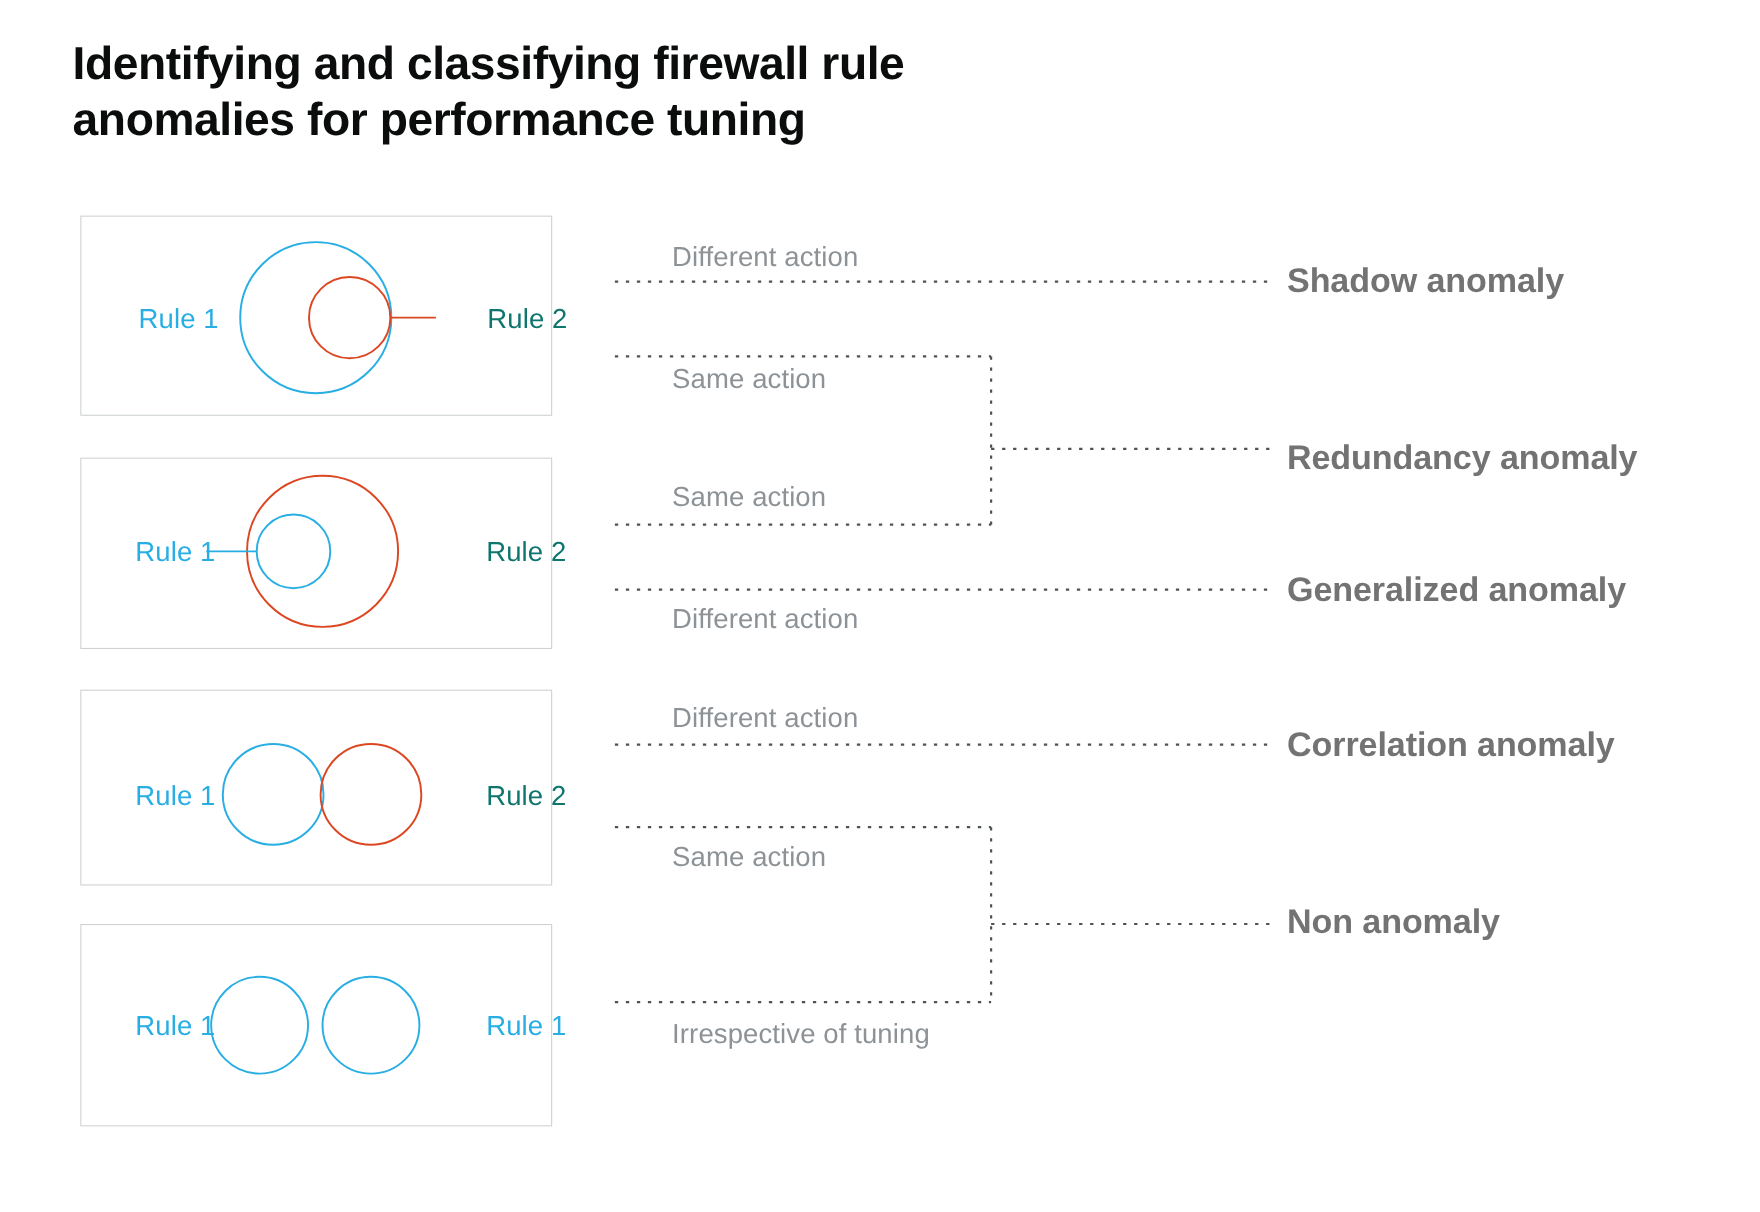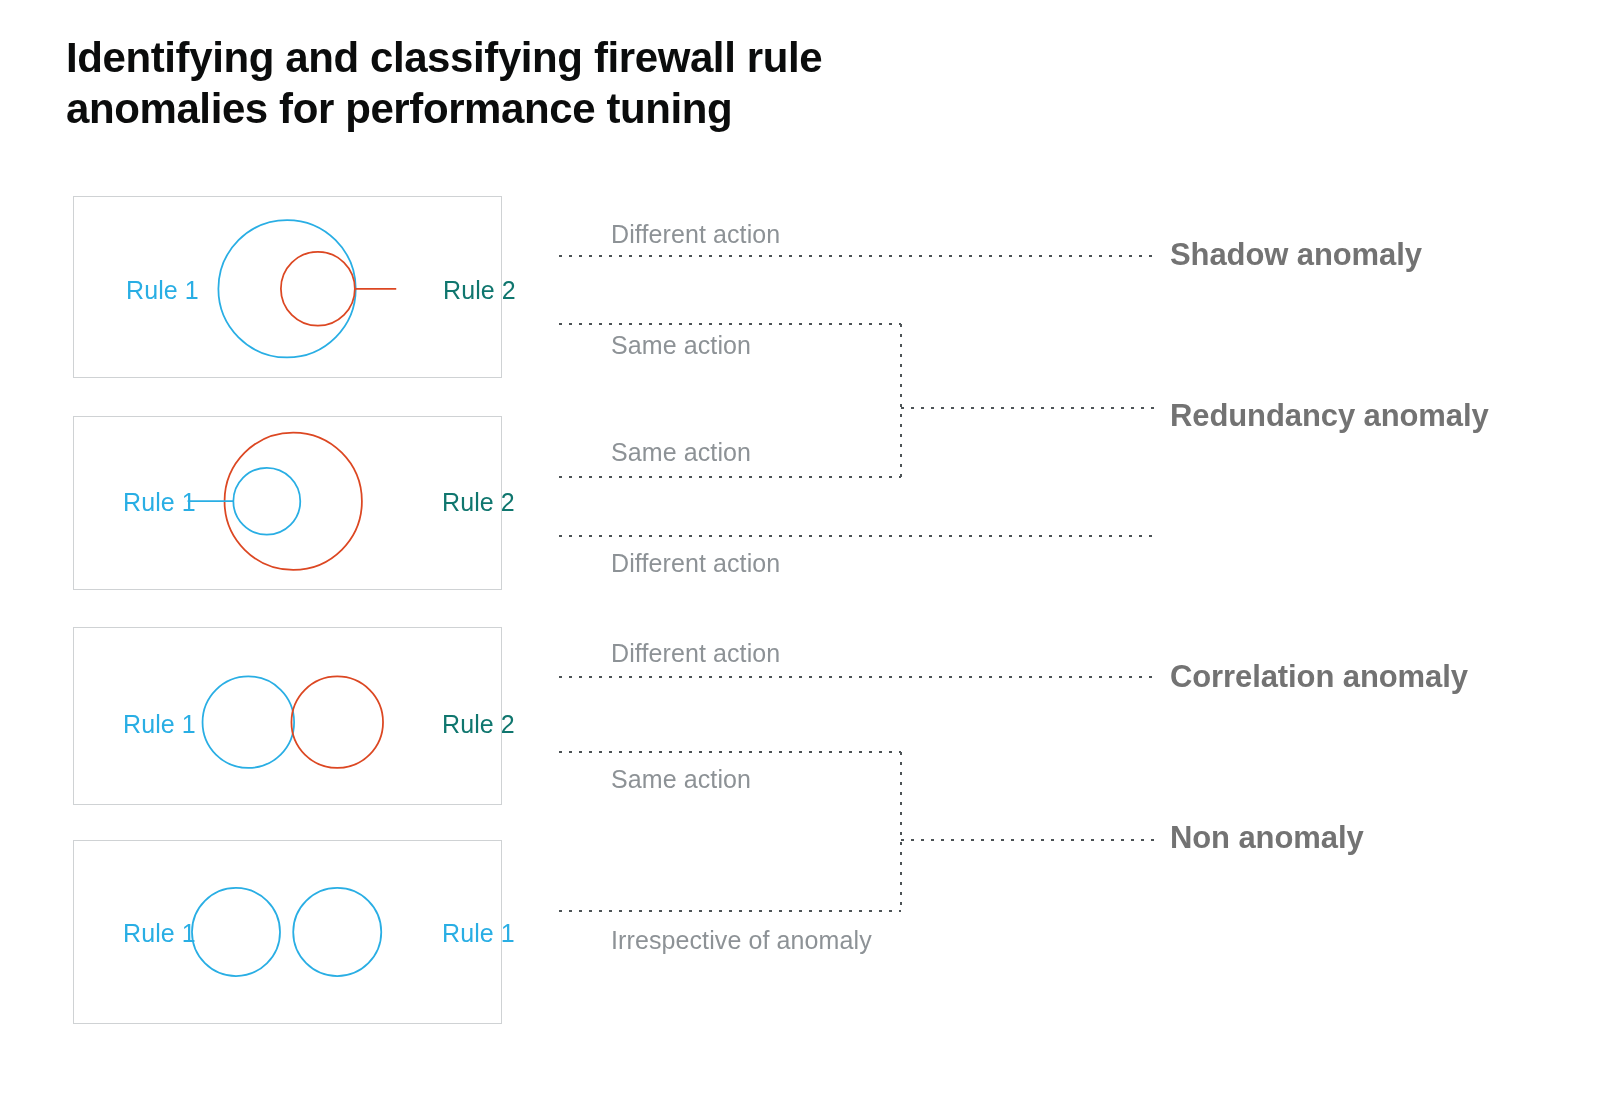--- a/index.html
+++ b/index.html
@@ -148,21 +148,21 @@
     <div class="rule-label blue" style="left:49px; top:78px;">Rule 1</div>
     <div class="rule-label blue" style="left:368px; top:78px;">Rule 1</div>
   </div>
 
   <div class="action-label" style="left:611px; top:220px;">Different action</div>
   <div class="action-label" style="left:611px; top:331px;">Same action</div>
   <div class="action-label" style="left:611px; top:438px;">Same action</div>
   <div class="action-label" style="left:611px; top:549px;">Different action</div>
   <div class="action-label" style="left:611px; top:639px;">Different action</div>
   <div class="action-label" style="left:611px; top:765px;">Same action</div>
-  <div class="action-label" style="left:611px; top:926px;">Irrespective of anomaly</div>
+  <div class="action-label" style="left:611px; top:926px;">Irrespective of tuning</div>
 
   <svg id="connector-layer" viewBox="0 0 1600 1102">
 
     <path class="dot-h" d="M 559 256 L 1155 256"></path>
 
     <path class="dot-h" d="M 559 324 L 901 324"></path>
     <path class="dot-h" d="M 559 477 L 901 477"></path>
     <path class="dot-v" d="M 901 324 L 901 477"></path>
     <path class="dot-h" d="M 901 408 L 1155 408"></path>
 
@@ -171,16 +171,17 @@
     <path class="dot-h" d="M 559 677 L 1155 677"></path>
 
     <path class="dot-h" d="M 559 752 L 901 752"></path>
     <path class="dot-h" d="M 559 911 L 901 911"></path>
     <path class="dot-v" d="M 901 752 L 901 911"></path>
     <path class="dot-h" d="M 901 840 L 1155 840"></path>
   </svg>
 
   <div class="anomaly-label" style="left:1170px; top:237px;">Shadow anomaly</div>
   <div class="anomaly-label" style="left:1170px; top:388px;margin-top:10px;">Redundancy anomaly</div>
+  <div class="anomaly-label" style="left:1170px; top:518px;">Generalized anomaly</div>
   <div class="anomaly-label" style="left:1170px; top:659px;text-align:right;">Correlation anomaly</div>
   <div class="anomaly-label" style="left:1170px; top:820px;text-align:center;">Non anomaly</div>
 
 </div>
 
 </body></html>

